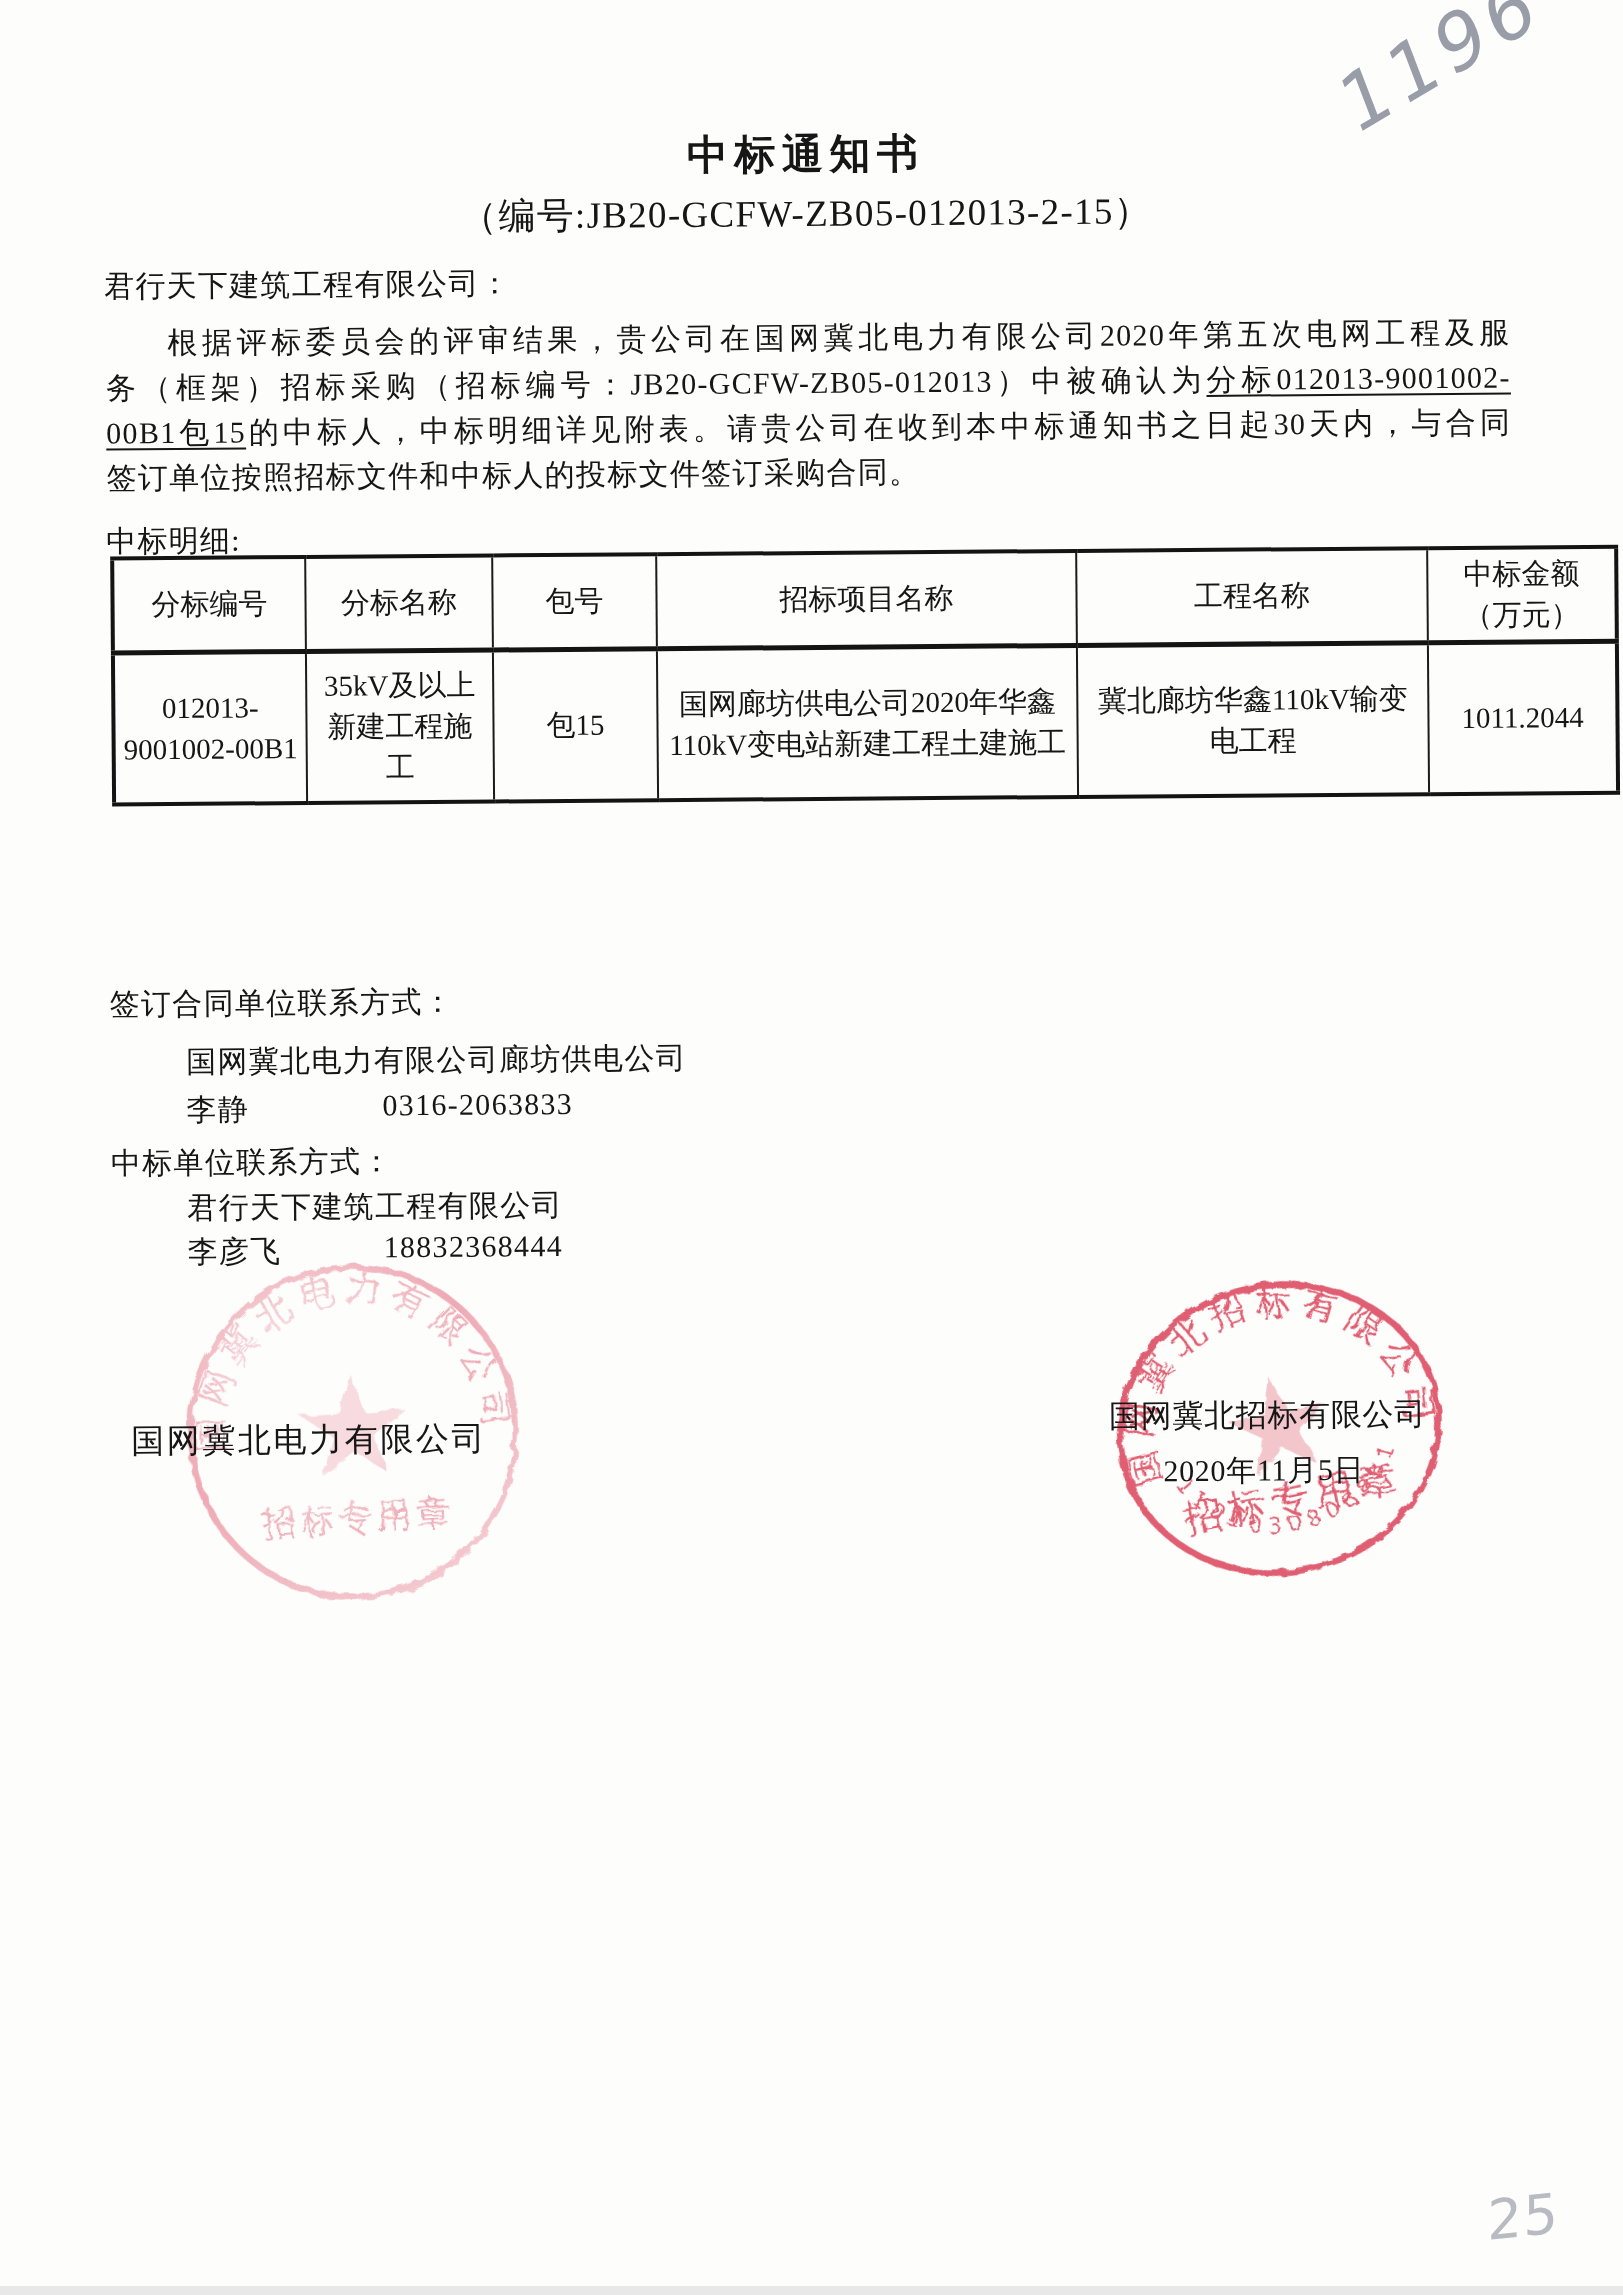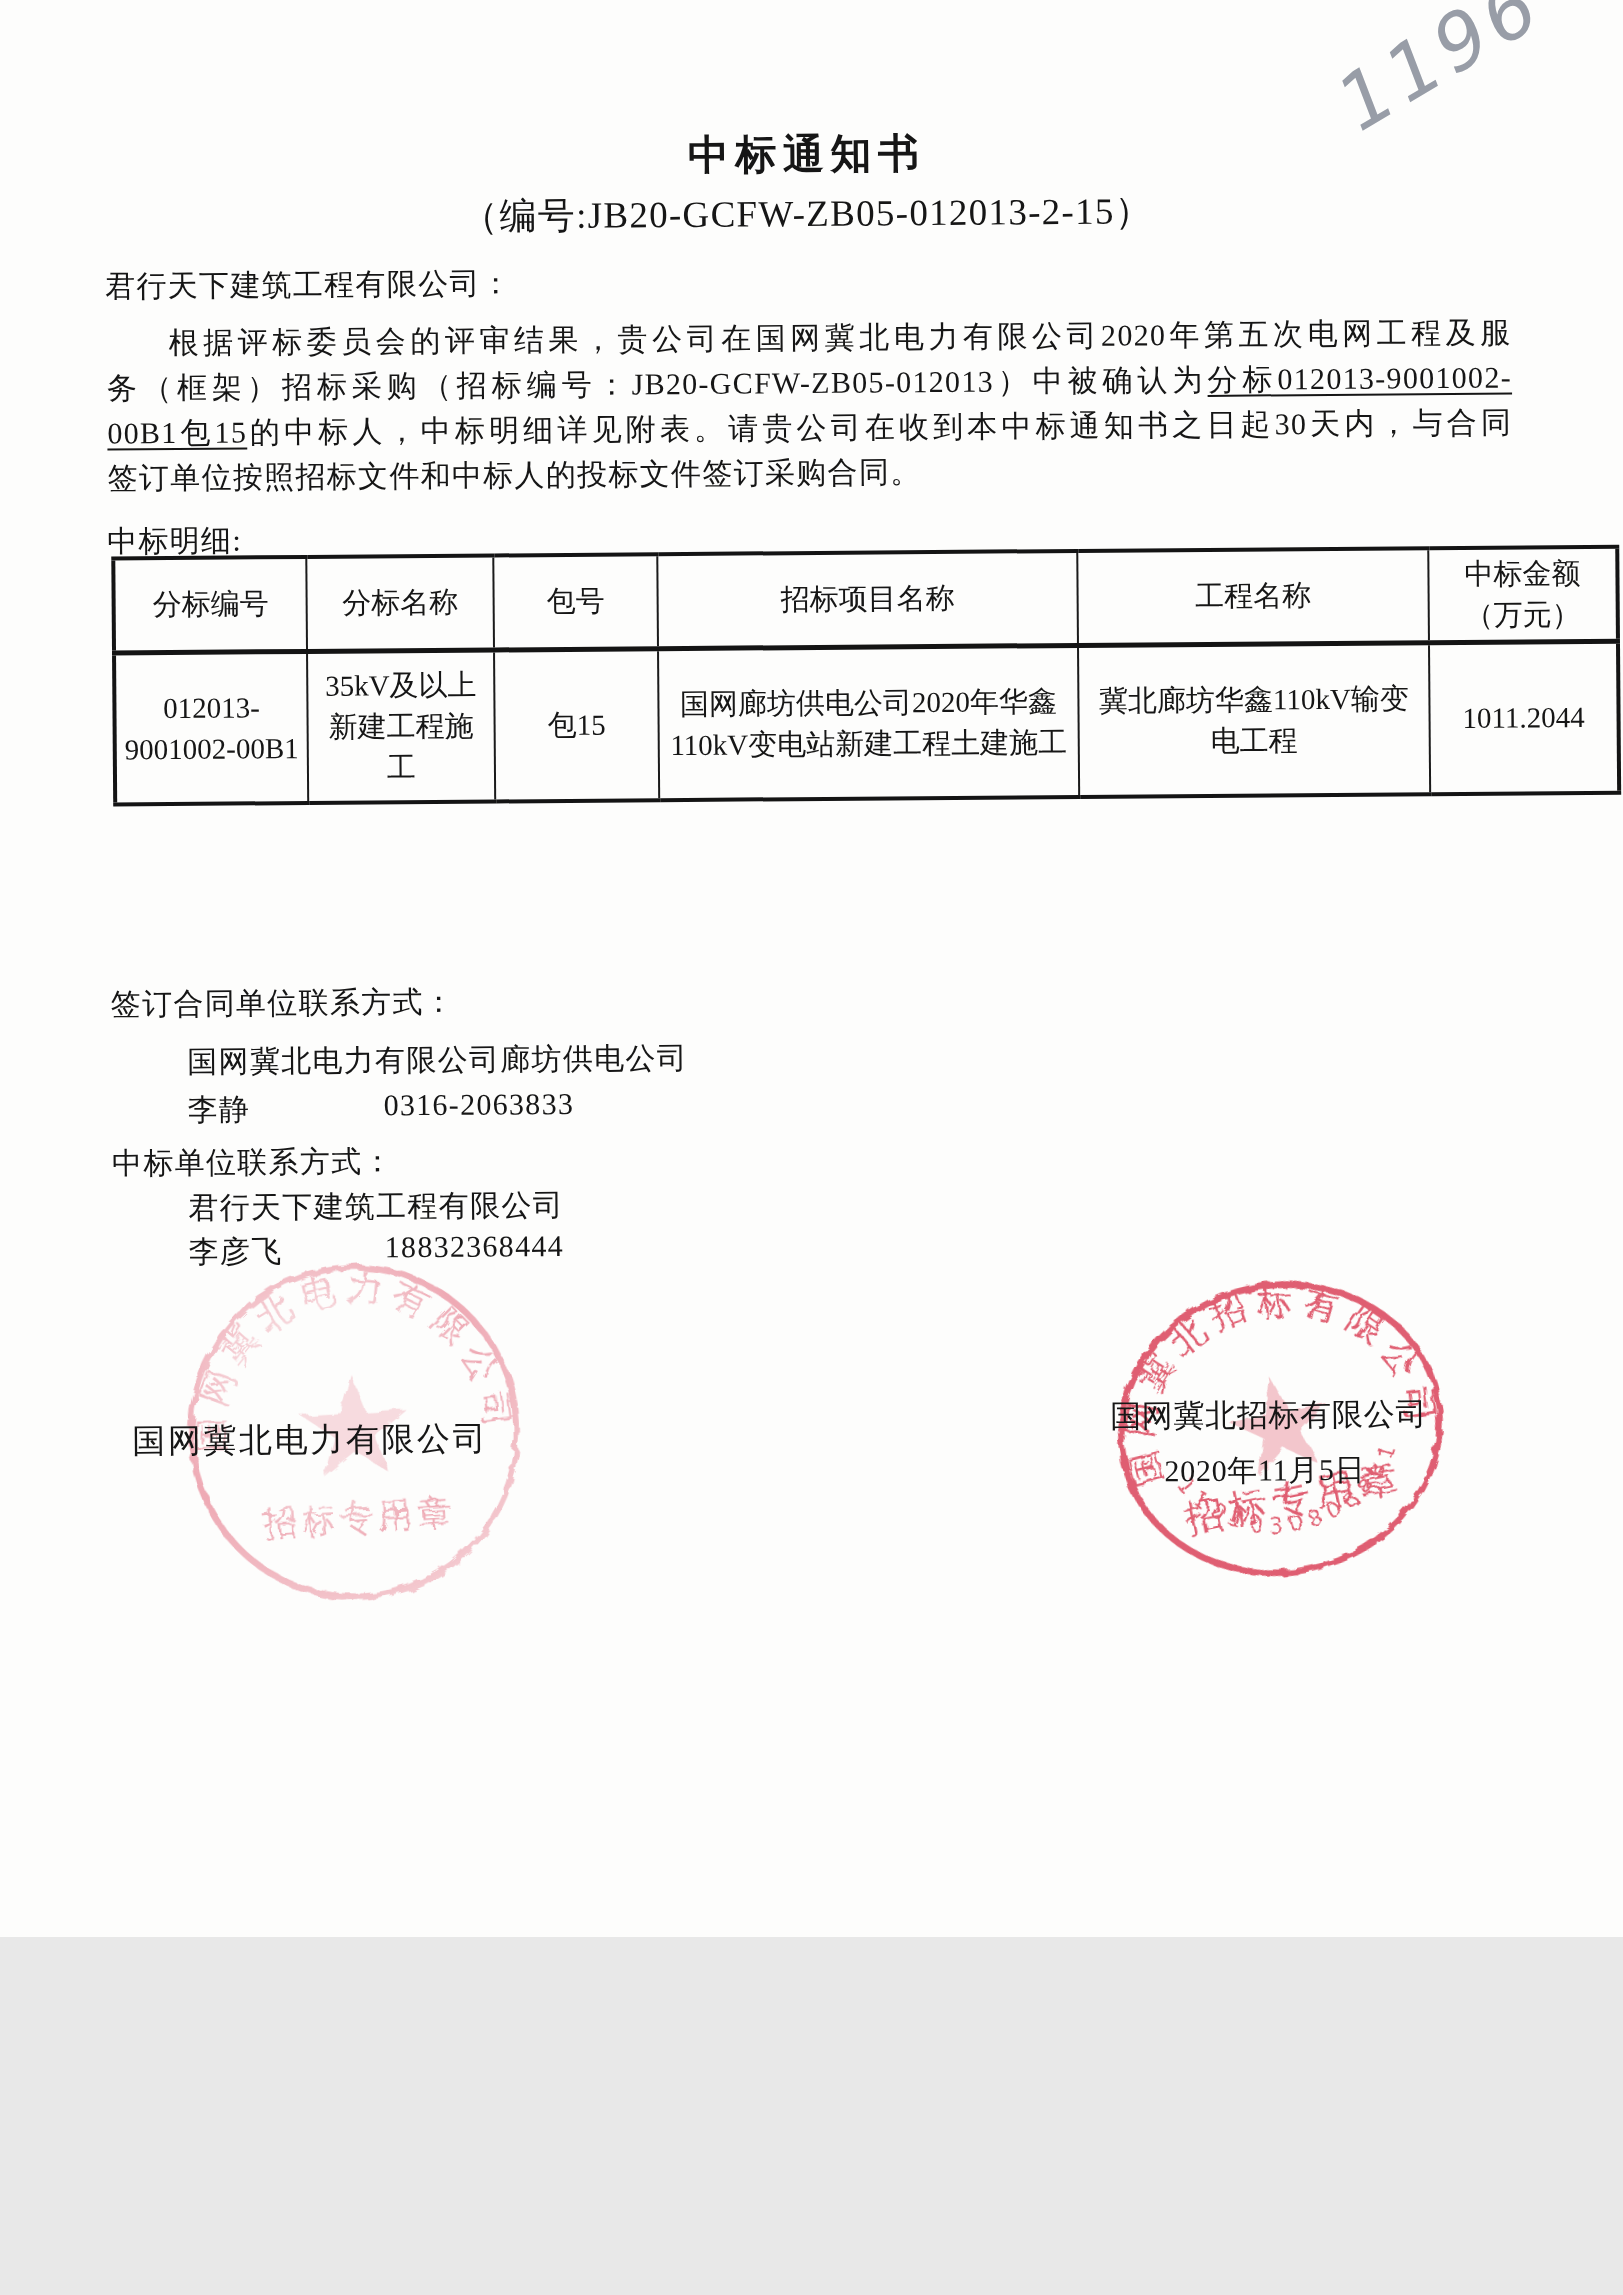--- a/index.html
+++ b/index.html
@@ -1,17 +1,17 @@
 <!DOCTYPE html>
 <html style="font-size:10.5px"><head>
 <meta charset="utf-8">
 <style>
   html,body{margin:0;padding:0;background:#e8e8e8;}
   .page{
-    position:relative;width:1623px;height:1937px;overflow:hidden;
+    position:relative;width:1623px;height:2286px;overflow:hidden;
     background:#fdfdfc;color:#161616;
     font-family:"Liberation Serif","DejaVu Serif",serif;
   }
   .skew{position:absolute;inset:0;transform:rotate(-0.45deg);transform-origin:50% 40%;}
   .abs{position:absolute;}
 
   
   .hw{position:absolute;color:#8d929c;font-family:"DejaVu Sans",sans-serif;opacity:.85;}
   .hw-top{left:1329px;top:9.2px;font-size:77px;letter-spacing:6.5px;
           transform:rotate(-31deg) skewX(-10deg);color:#878d99;}

